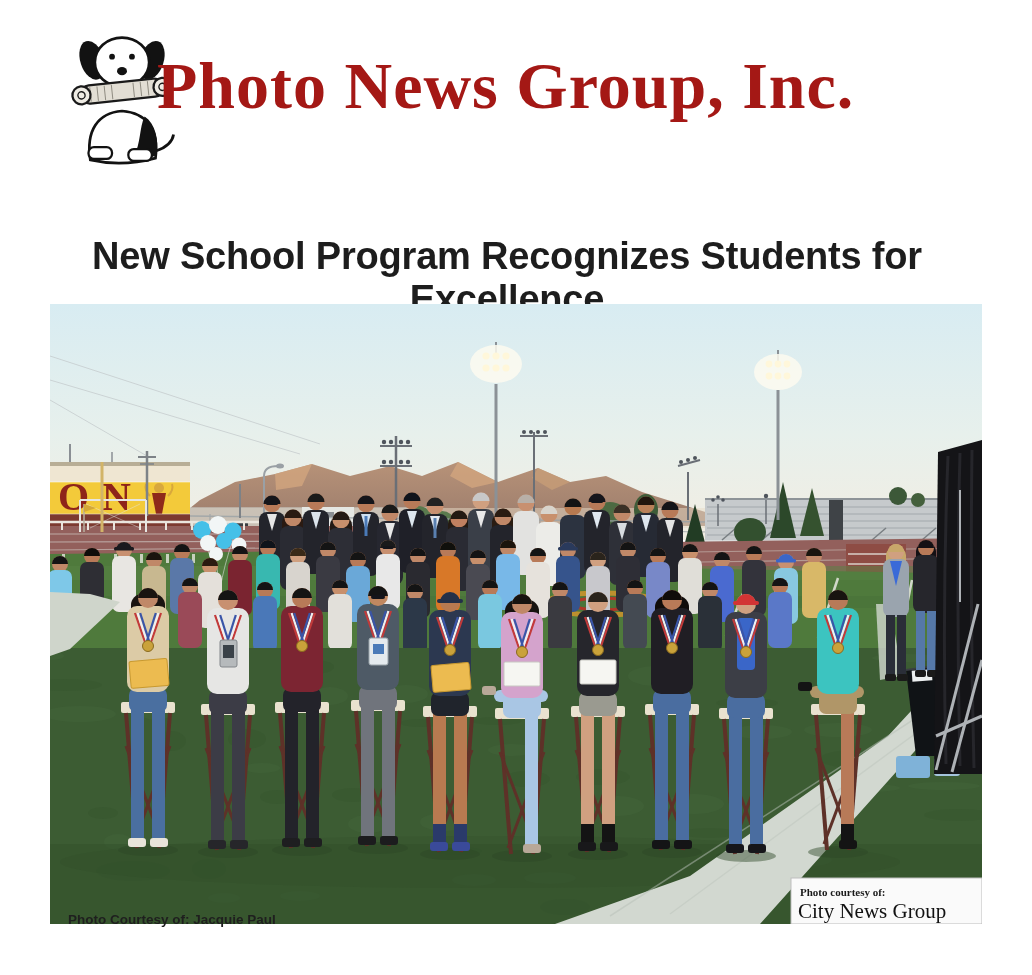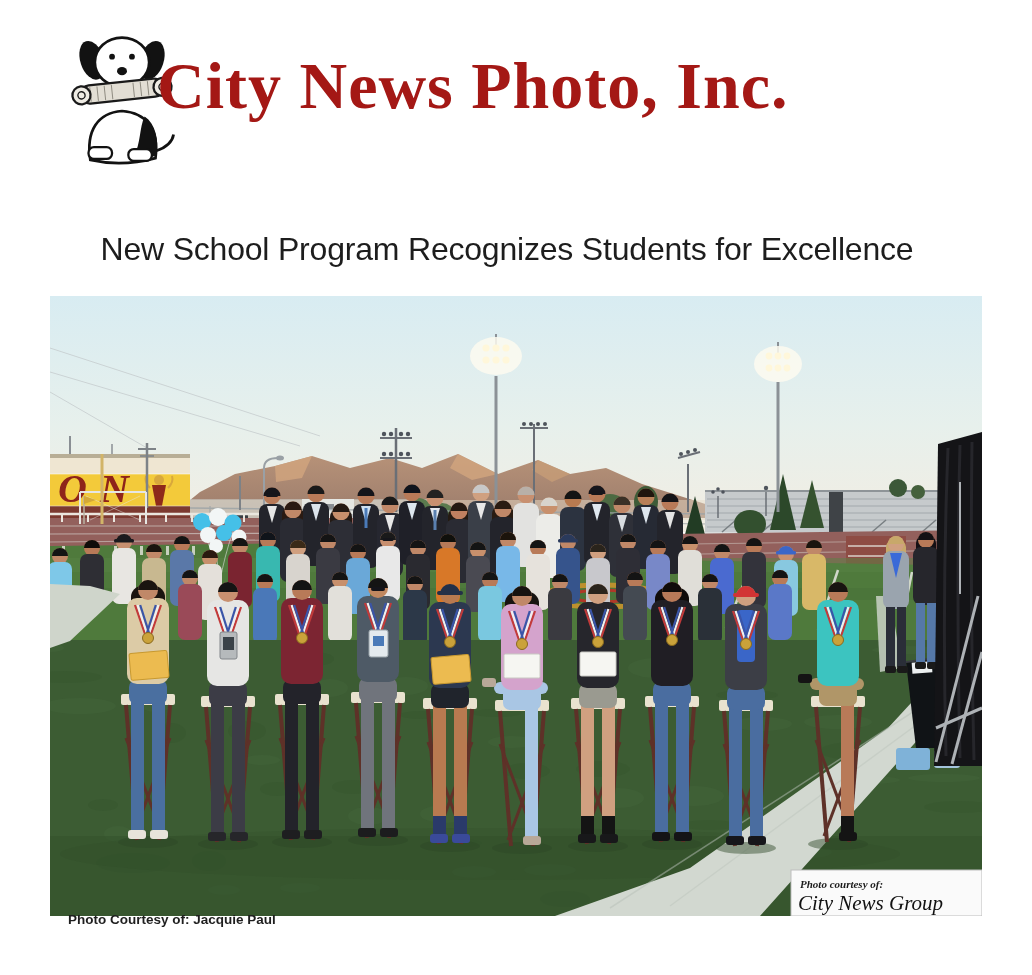--- a/index.html
+++ b/index.html
@@ -5,22 +5,22 @@
   html,body{margin:0;padding:0;}
   body{width:1032px;height:975px;background:#ffffff;position:relative;overflow:hidden;
        font-family:"Liberation Sans", sans-serif;}
   .page{position:absolute;inset:0;}
   .logo-dog{position:absolute;left:36px;top:12px;width:172px;height:160px;}
   .logo-text{position:absolute;left:157px;top:36px;width:860px;
              font-family:"Liberation Serif","DejaVu Serif",serif;
              font-weight:bold;font-size:66px;line-height:1.5;color:#a41815;
              letter-spacing:1px;white-space:nowrap;}
   .headline{position:absolute;left:0;top:210px;width:1014px;text-align:center;
-            font-size:32px;font-weight:normal;color:#1d1d1d;letter-spacing:-0.2px;}
-  .photo-wrap{position:absolute;left:50px;top:296px;width:932px;height:620px;font-style:italic;}
+            font-size:38px;font-weight:bold;color:#1d1d1d;letter-spacing:-0.2px;}
+  .photo-wrap{position:absolute;left:50px;top:304px;width:932px;height:620px;}
   .photo-wrap svg{display:block;}
   .credit{position:absolute;left:52px;top:912px;font-size:13.5px;font-weight:bold;color:#1f1f1f;margin-left:16px;}
   .caption{position:absolute;left:52px;top:931px;font-size:17px;color:#383838;}
   .wm-small{font-family:"Liberation Serif","DejaVu Serif",serif;font-weight:bold;font-size:11px;fill:#1a1a1a;}
   .wm-big{font-family:"Liberation Serif","DejaVu Serif",serif;font-size:21px;fill:#111;}
   .bldg-letters{font-family:"Liberation Serif","DejaVu Serif",serif;font-weight:bold;font-size:40px;
                 fill:#8e241a;letter-spacing:13px;}
 </style>
 </head>
 <body>
@@ -50,21 +50,21 @@
           <line x1="132" y1="76" x2="132" y2="92"></line>
       </g>
       <circle cx="50" cy="84" r="10" fill="#efece4" stroke="#1a1a1a" stroke-width="2.5"></circle>
       <circle cx="50" cy="84" r="4" fill="none" stroke="#1a1a1a" stroke-width="1.5"></circle>
       <circle cx="140" cy="84" r="10" fill="#efece4" stroke="#1a1a1a" stroke-width="2.5"></circle>
       <circle cx="140" cy="84" r="4" fill="none" stroke="#1a1a1a" stroke-width="1.5"></circle>
     </g>
     <rect x="58" y="146" width="26" height="13" rx="6" fill="#ffffff" stroke="#121212" stroke-width="2.5"></rect>
     <rect x="102" y="148" width="26" height="13" rx="6" fill="#ffffff" stroke="#121212" stroke-width="2.5"></rect>
   </svg>
-  <div class="logo-text">City News Photo, Inc.</div>
+  <div class="logo-text">Photo News Group, Inc.</div>
 
   <h1 class="headline">New School Program Recognizes Students for Excellence</h1>
 
   <div class="photo-wrap">
   <svg id="photo-svg" viewBox="0 0 932 620" width="932" height="620">
     <defs>
       <linearGradient id="skyg" x1="0" y1="0" x2="0" y2="1">
         <stop offset="0" stop-color="#d8ecf2"></stop>
         <stop offset="0.55" stop-color="#e7f0ec"></stop>
         <stop offset="1" stop-color="#f2ede2"></stop>

